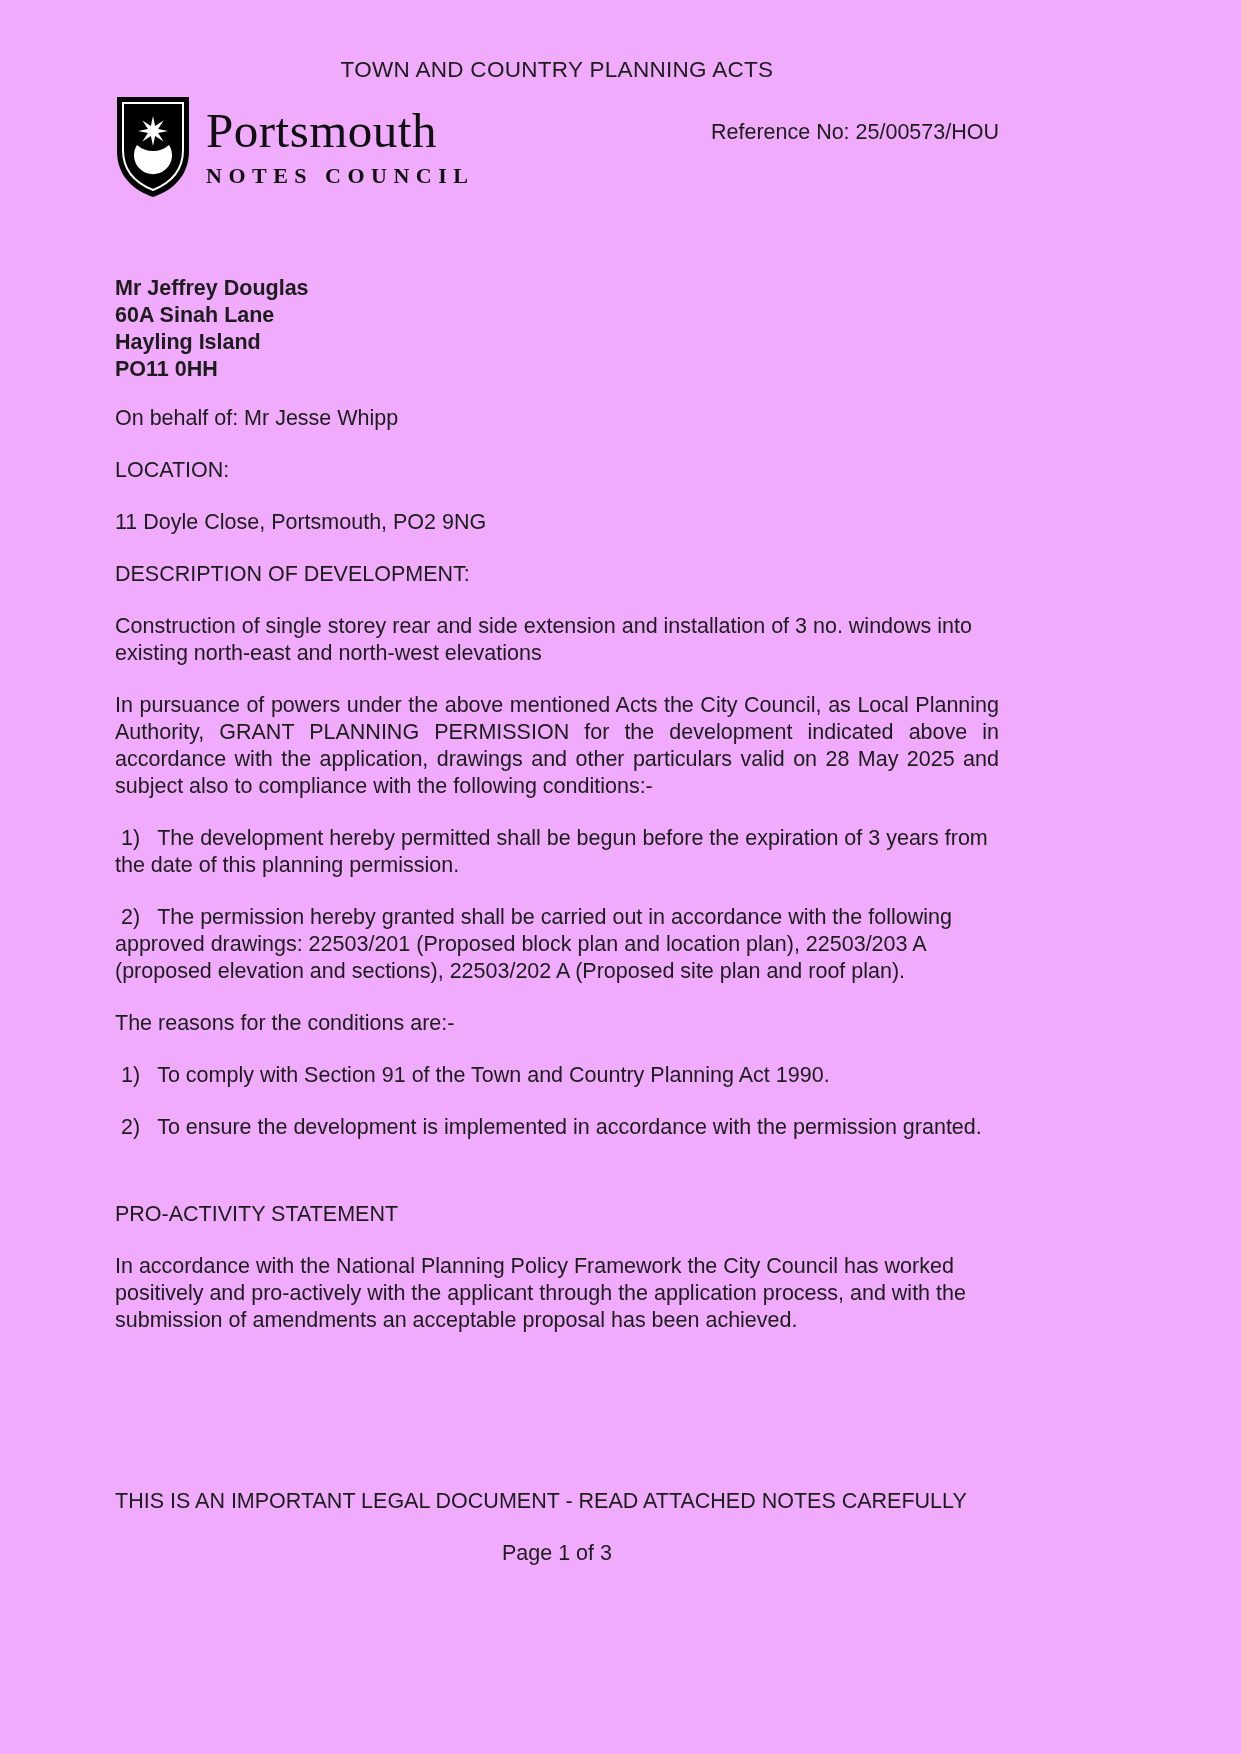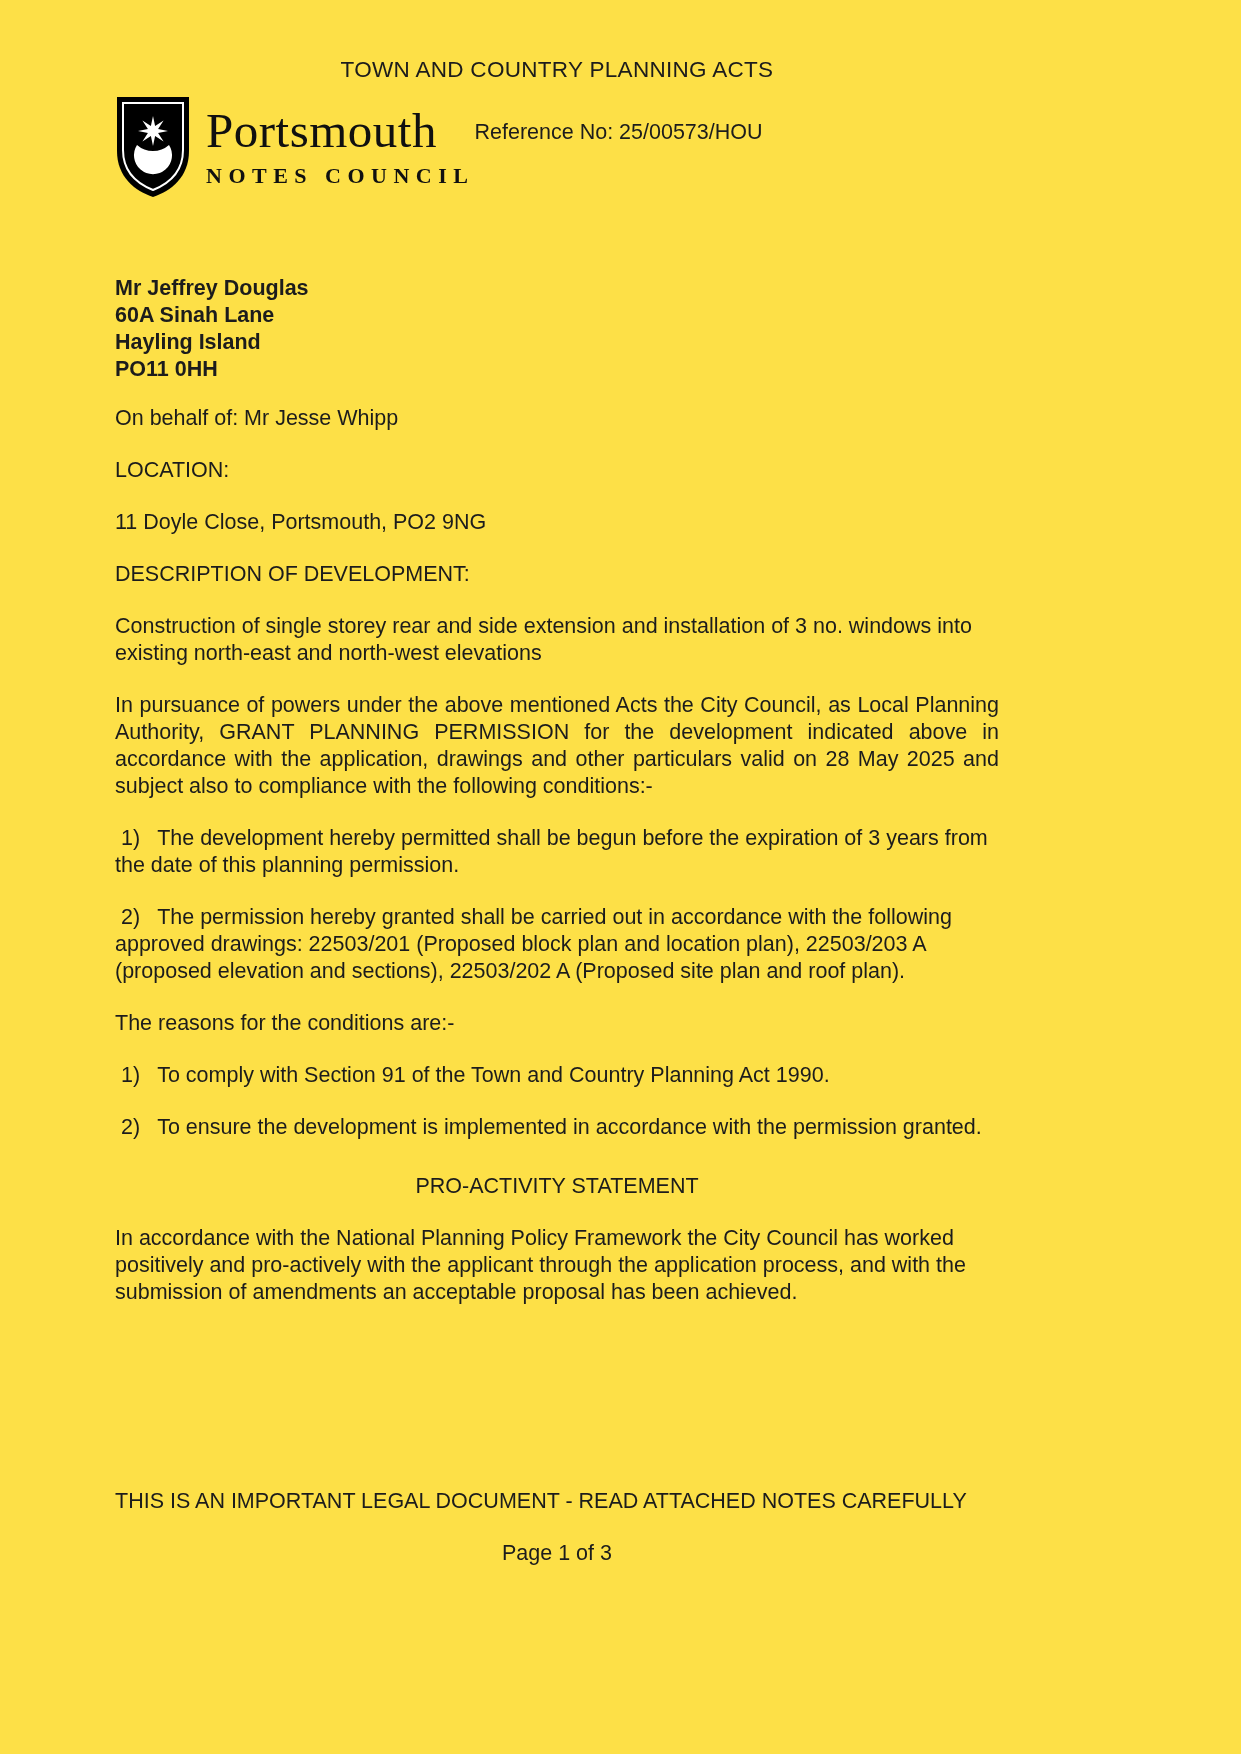--- a/index.html
+++ b/index.html
@@ -1,40 +1,41 @@
 <!DOCTYPE html>
 <html><head>
 <meta charset="utf-8">
 <style>
   * { box-sizing: border-box; }
   html, body { margin: 0; padding: 0; background: #ffffff; }
   .page {
     position: relative;
     width: 1241px;
     height: 1754px;
-    background: #fde047;
+    background: #f0abfc;
     font-family: "Liberation Sans", sans-serif;
     color: #1c1c1c;
     overflow: hidden;
   }
   .content {
     width: 884px;
     margin-left: 115px;
     padding-top: 56px;
     font-size: 21.5px;
     line-height: 27px;
   }
   .doc-title {
     text-align: center;
     font-size: 22.5px;
     letter-spacing: 0.3px;
     white-space: nowrap;
   }
   .header-row {
     display: flex;
+    justify-content: space-between;
     align-items: flex-start;
     margin-top: 12px;
   }
   .logo { display: flex; align-items: center; gap: 15px; }
   .shield { width: 76px; height: 104px; flex: 0 0 auto; display: block; }
   .wordmark-name {
     font-family: "Liberation Serif", serif;
     font-size: 49px;
     line-height: 1.05;
     letter-spacing: 0.5px;
@@ -50,21 +51,21 @@
     white-space: nowrap;
   }
   .reference { margin-top: 24px; }
   .address { margin-top: 76px; }
   .address div { line-height: 27px; font-weight: bold; }
   p { margin: 0 0 25px 0; }
   .mt { margin-top: 22px; }
   .justify { text-align: justify; }
   .cond { text-indent: 6px; }
   .num { margin-right: 17px; }
-  .gap-lg { margin-top: 32px; text-align: center; }
+  .gap-lg { margin-top: 60px; }
   .footer-notice {
     position: absolute;
     left: 115px;
     width: 884px;
     top: 1489px;
     text-align: left;
     font-size: 21.5px;
   }
   .page-num {
     position: absolute;

